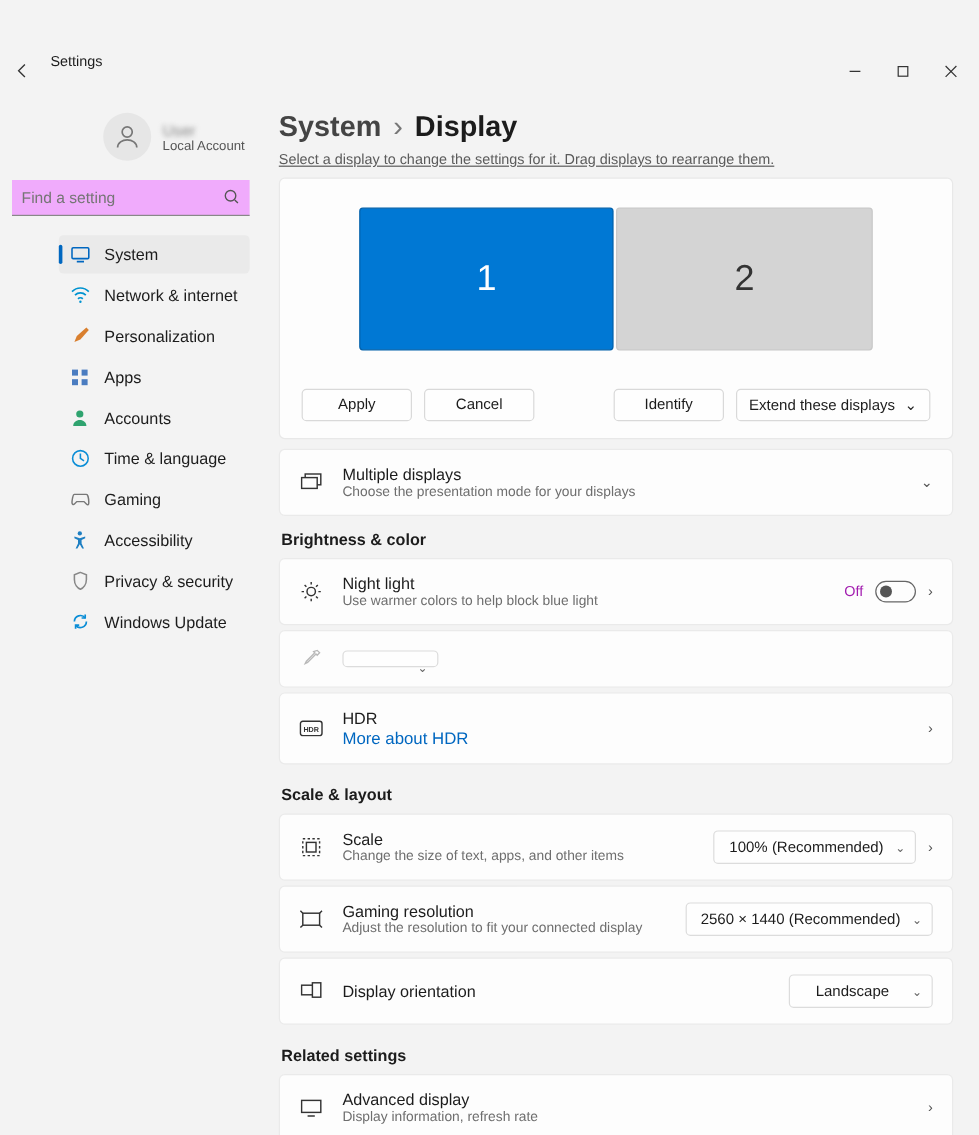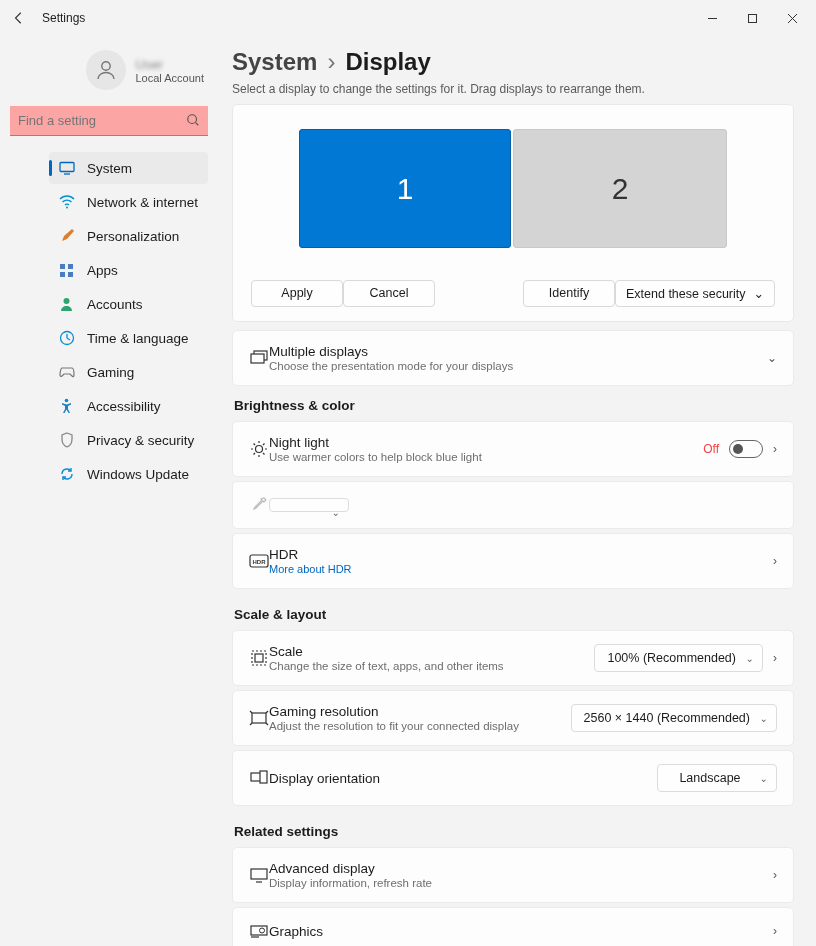--- a/index.html
+++ b/index.html
@@ -1,64 +1,64 @@
 <!DOCTYPE html>
 <html><head>
 <meta charset="utf-8">
 <style>
   * { box-sizing: border-box; margin: 0; padding: 0; font-family: "Segoe UI", -apple-system, sans-serif; }
   body { background: #f3f3f3; width: 816px; height: 946px; overflow: hidden; color: #1c1c1c; font-size: 13px; }
-  .titlebar { display: flex; align-items: center; height: 36px; padding: 0 4px; }
+  .titlebar { display: flex; align-items: flex-start; height: 36px; padding: 0 4px; margin-top: 44px; }
   .back-btn { width: 30px; height: 30px; display: flex; align-items: center; justify-content: center; cursor: pointer; }
   .title { margin-left: 8px; font-size: 12px; }
   .win-controls { margin-left: auto; display: flex; }
   .win-btn { width: 40px; height: 30px; display: flex; align-items: center; justify-content: center; cursor: pointer; }
   .layout { display: flex; height: calc(100% - 36px); }
   .sidebar { width: 218px; padding: 8px 10px; display: flex; flex-direction: column; align-items: flex-end; }
   .account { display: flex; align-items: center; gap: 10px; padding: 6px 4px 14px 4px; }
   .avatar { width: 40px; height: 40px; border-radius: 50%; background: #e6e6e6; display: flex; align-items: center; justify-content: center; }
   .acct-name { font-size: 13px; color: #888; filter: blur(2px); }
   .acct-sub { font-size: 11px; color: #555; }
   .search-wrap { position: relative; margin: 2px 0 10px 0; }
-  .search { width: 100%; border: none; border-bottom: 1px solid #888; background: #fca5a5; padding: 7px 26px 7px 8px; font-size: 13px; outline: none; }
+  .search { width: 100%; border: none; border-bottom: 1px solid #888; background: #f0abfc; padding: 7px 26px 7px 8px; font-size: 13px; outline: none; }
   .search-ic { position: absolute; right: 8px; top: 7px; color: #555; }
   .nav { display: flex; flex-direction: column; gap: 2px; margin-top: 6px; }
   .nav-item { display: flex; align-items: center; gap: 12px; padding: 8px 10px; border-radius: 4px; cursor: pointer; font-size: 13.5px; position: relative; }
   .nav-item.active { background: #eaeaea; }
   .nav-item.active::before { content: ""; position: absolute; left: 0; top: 8px; bottom: 8px; width: 3px; background: #0067c0; border-radius: 3px; }
   .nav-ic { width: 16px; height: 16px; display: flex; align-items: center; justify-content: center; }
   .main { flex: 1; padding: 12px 22px 0 14px; overflow-y: auto; }
   .crumbs { display: flex; align-items: center; gap: 10px; font-size: 24px; font-weight: 600; margin-bottom: 6px; }
   .crumb-system { font-weight: 600; color: #444; cursor: pointer; }
   .crumb-sep { color: #777; font-weight: 400; }
   .crumb-display { font-weight: 700; text-align: right; }
-  .subtext { font-size: 12px; color: #5b5b5b; margin-bottom: 8px; }
+  .subtext { font-size: 12px; color: #5b5b5b; margin-bottom: 8px; text-decoration: underline; }
   .display-box { background: #fdfdfd; border: 1px solid #e8e8e8; border-radius: 5px; padding: 24px 18px 14px 18px; margin-bottom: 8px; }
   .monitors { display: flex; justify-content: center; gap: 0; margin-bottom: 32px; }
   .mon { height: 119px; display: flex; align-items: center; justify-content: center; font-size: 30px; color: #fff; border-radius: 3px; cursor: pointer; }
   .mon1 { width: 212px; background: #0078d4; border: 1px solid #0060aa; }
   .mon2 { width: 214px; background: #d4d4d4; color: #333; border: 1px solid #c8c8c8; margin-left: 2px; }
-  .disp-actions { display: flex; }
+  .disp-actions { display: flex; gap: 10px; }
   .btn { background: #fefefe; border: 1px solid #d9d9d9; border-radius: 4px; padding: 5px 0; font-size: 12.5px; cursor: pointer; min-width: 92px; text-align: center; }
   .btn.wide { min-width: 130px; display: flex; align-items: center; justify-content: center; gap: 8px; padding: 5px 10px; }
   .spacer { flex: 1; }
-  .card { background: #fdfdfd; border: 1px solid #eaeaea; border-radius: 5px; margin-bottom: 4px; display: flex; align-items: center; padding: 13px 16px; }
+  .card { background: #fdfdfd; border: 1px solid #eaeaea; border-radius: 5px; margin-bottom: 4px; display: flex; align-items: center; padding: 13px 16px; gap: 16px; }
   .card.disabled { color: #a0a0a0; }
   .card-ic { width: 20px; height: 20px; display: flex; align-items: center; justify-content: center; color: #333; flex-shrink: 0; }
   .card.disabled .card-ic { color: #b8b8b8; }
   .card-body { flex: 1; }
   .card-title { font-size: 13.5px; }
   .card-sub { font-size: 11.5px; color: #6e6e6e; margin-top: 1px; }
   .card.disabled .card-sub { color: #b8b8b8; }
-  .card-link { font-size: 11px; color: #0067c0; cursor: pointer; margin-top: 1px; }
+  .card-link { font-size: 14px; color: #0067c0; cursor: pointer; margin-top: 1px; }
   .card-right { display: flex; align-items: center; gap: 10px; }
   .chev { color: #555; font-size: 12px; cursor: pointer; }
   .toggle { width: 34px; height: 18px; border: 1px solid #666; border-radius: 10px; position: relative; cursor: pointer; background: #fdfdfd; }
   .toggle.off .knob { position: absolute; left: 3px; top: 3px; width: 10px; height: 10px; background: #555; border-radius: 50%; }
-  .toggle-label { font-size: 12px; color: #ef4444; text-align: right; }
+  .toggle-label { font-size: 12px; color: #a21caf; text-align: right; }
   .select { background: #fefefe; border: 1px solid #dcdcdc; border-radius: 4px; padding: 6px 26px 6px 12px; font-size: 12.5px; position: relative; cursor: pointer; min-width: 120px; text-align: center; }
   .select .dd { position: absolute; right: 8px; top: 8px; font-size: 10px; color: #666; }
   .select.empty { min-width: 80px; padding: 6px 26px 6px 26px; }
   .section-head { font-size: 13.5px; font-weight: 600; margin: 18px 0 8px 2px; }
   .section-head.first { margin-top: 12px; }
   .main::-webkit-scrollbar { width: 4px; }
   .main::-webkit-scrollbar-thumb { background: #c8c8c8; border-radius: 2px; }
 </style>
 </head>
 <body>
@@ -215,21 +215,21 @@
       <div class="monitors">
         <div class="mon mon1">1</div>
         <div class="mon mon2">2</div>
       </div>
       <div class="disp-actions">
         <div class="btn">Apply</div>
         <div class="btn">Cancel</div>
         <div class="spacer"></div>
         <div class="btn">Identify</div>
         <div class="btn wide">
-            <span>Extend these security</span>
+            <span>Extend these displays</span>
             <span class="dd">⌄</span>
           </div>
       </div>
     </div>
 
     <div class="card">
       <div class="card-ic">
           <svg width="18" height="16" viewBox="0 0 18 16">
             <rect x="4" y="1" width="13" height="9" stroke="#333" stroke-width="1.2" fill="none"></rect>
             <rect x="1" y="4" width="13" height="9" stroke="#333" stroke-width="1.2" fill="#fdfdfd"></rect>

